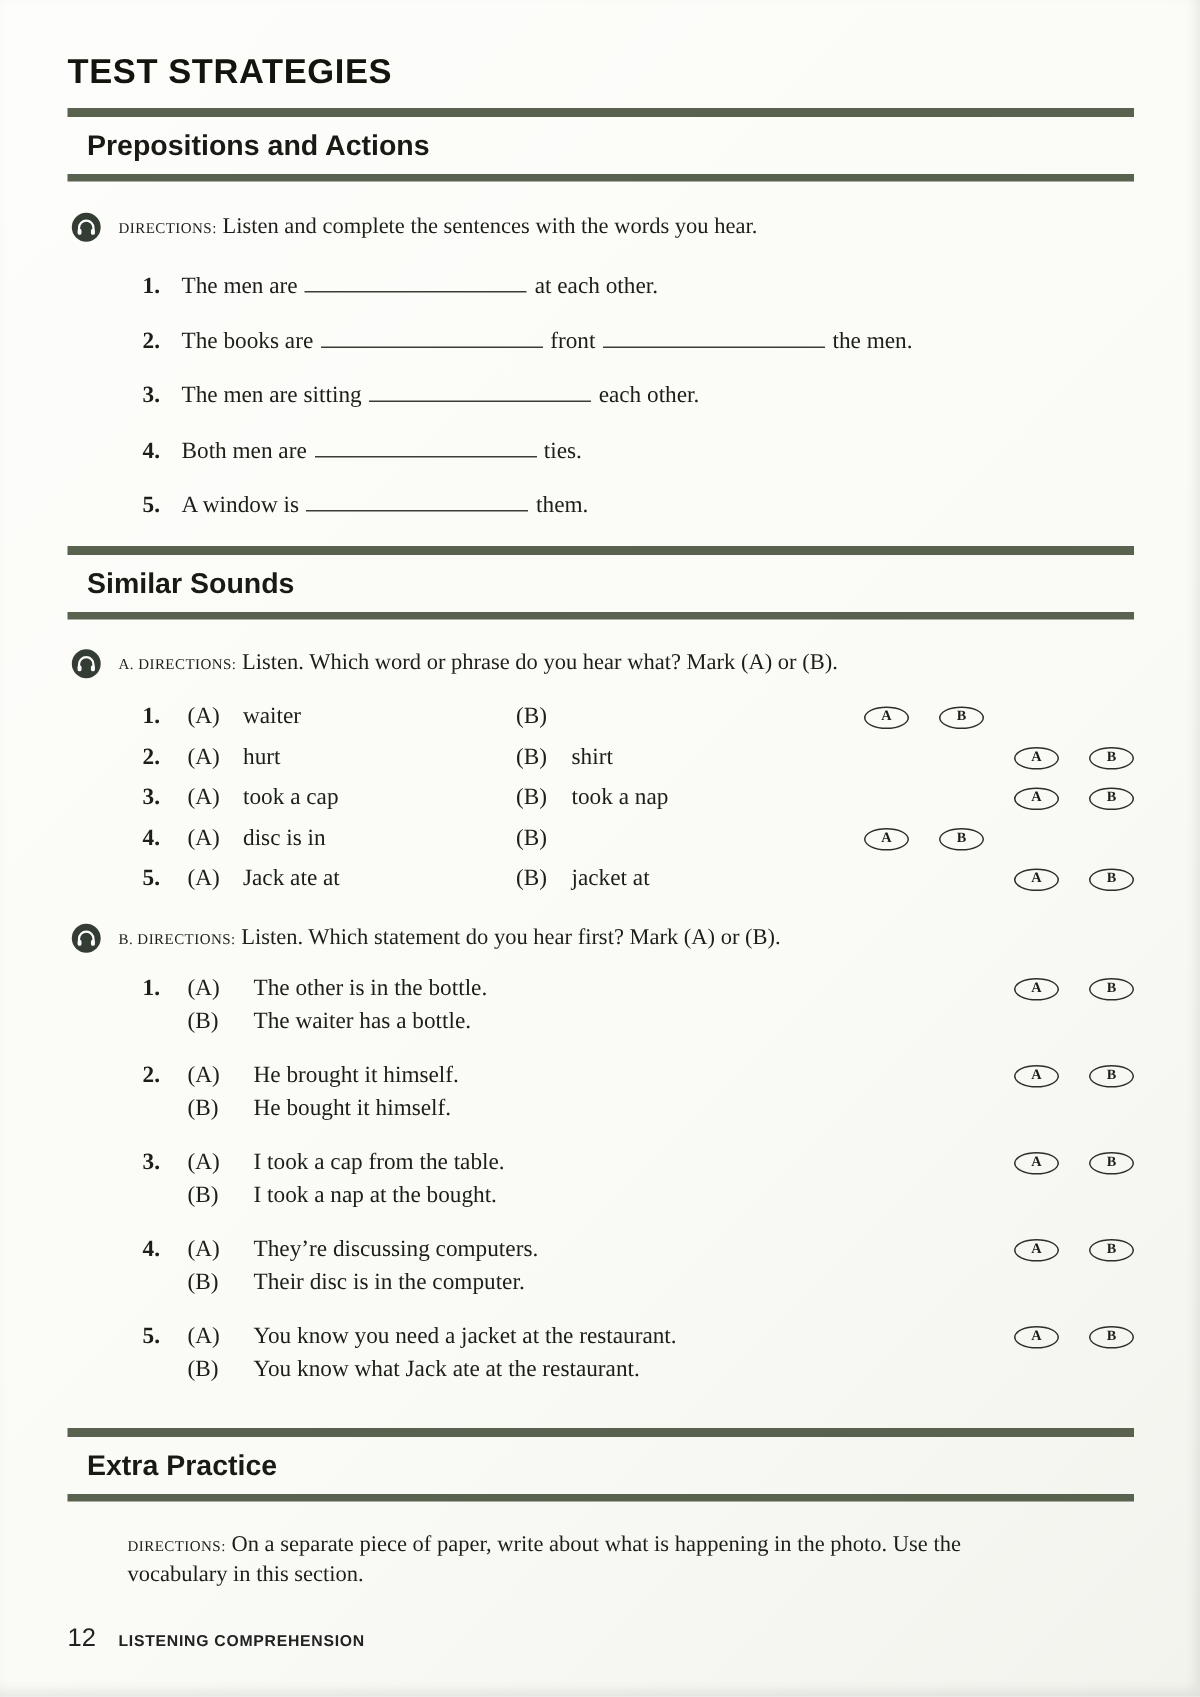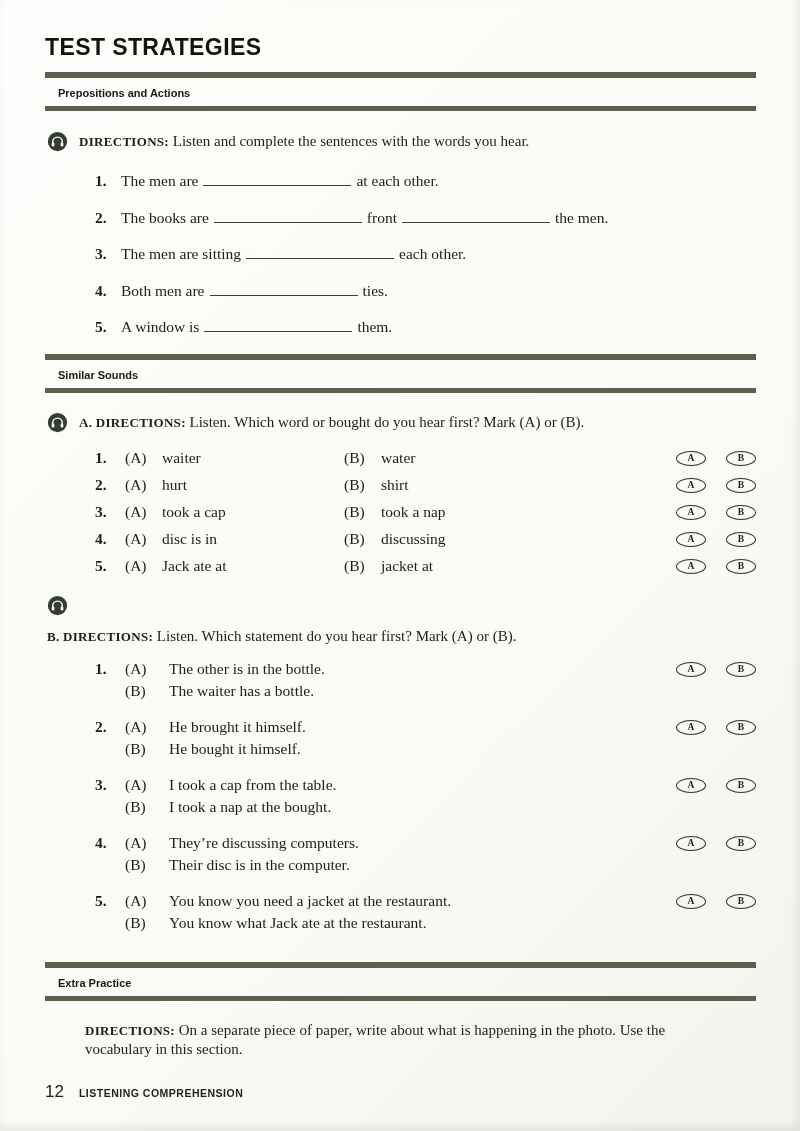--- a/index.html
+++ b/index.html
@@ -18,31 +18,31 @@
   }
   .title {
     font-family:"Liberation Sans", sans-serif;
     font-size:23px; font-weight:bold; letter-spacing:0.4px;
     color:#14140f; margin-bottom:11px;
   }
   .rule { height:6px; background:var(--rule, #59614f); }
   .rule.thin { height:5px; }
   .section-heading {
     font-family:"Liberation Sans", sans-serif;
-    font-size:11px; font-weight:bold; color:#191915;
+    font-size:19px; font-weight:bold; color:#191915;
     padding:9px 0 7px 13px;
   }
   .dir-row {
     display:flex; align-items:flex-start; gap:11px;
     margin:21px 0 19px 2px; font-size:15px; line-height:19px;
   }
   .dir-row.tight { margin:20px 0 12px 2px; }
-  .dir-row.tight2 { margin:16px 0 13px 2px;flex-direction:column; }
+  .dir-row.tight2 { margin:16px 0 13px 2px; }
   .hp { width:21px; height:21px; flex:0 0 21px; margin-top:-1px; }
-  .dir-label { font-weight:bold; font-size:13px; letter-spacing:0.3px; }
+  .dir-label { font-weight:normal; font-size:10px; letter-spacing:0.3px; }
   .fill-list { margin-left:50px; }
   .fill-item { margin-bottom:17.5px; font-size:15.5px; line-height:19px; }
   .num { display:inline-block; width:26px; font-weight:bold; }
   .blank {
     display:inline-block; width:148px; height:13px;
     border-bottom:1.2px solid #3c3c36; margin:0 5px;
     vertical-align:baseline;
   }
   .mt-sim { margin-top:4px; }
   .mt-extra { margin-top:28px; }
@@ -122,30 +122,29 @@
     <div class="section-heading">Similar Sounds</div>
     <div class="rule thin"></div>
 
     <div class="dir-row tight">
       <svg class="hp" viewBox="0 0 24 24">
         <circle cx="12" cy="12" r="11" fill="#333d33"></circle>
         <path d="M6.5 14.5v-2a5.5 5.5 0 0 1 11 0v2" fill="none" stroke="#ffffff" stroke-width="1.7"></path>
         <rect x="5.4" y="13.2" width="3" height="4.6" rx="1.4" fill="#ffffff"></rect>
         <rect x="15.6" y="13.2" width="3" height="4.6" rx="1.4" fill="#ffffff"></rect>
       </svg>
-      <span><b class="dir-label">A. DIRECTIONS:</b> <span>Listen. Which word or bought do you hear first? Mark (A) or (B).</span></span>
+      <span><b class="dir-label">A. DIRECTIONS:</b> <span>Listen. Which word or phrase do you hear what? Mark (A) or (B).</span></span>
     </div>
 
     <div class="sa-table">
       <div class="sa-row">
         <span class="num">1.</span>
         <span>(A)</span>
         <span>waiter</span>
         <span>(B)</span>
-        <span>water</span>
         <span class="bubbles">
             <span class="bubble">A</span>
             <span class="bubble">B</span>
           </span>
       </div>
       <div class="sa-row">
         <span class="num">2.</span>
         <span>(A)</span>
         <span>hurt</span>
         <span>(B)</span>
@@ -164,21 +163,20 @@
         <span class="bubbles">
             <span class="bubble">A</span>
             <span class="bubble">B</span>
           </span>
       </div>
       <div class="sa-row">
         <span class="num">4.</span>
         <span>(A)</span>
         <span>disc is in</span>
         <span>(B)</span>
-        <span>discussing</span>
         <span class="bubbles">
             <span class="bubble">A</span>
             <span class="bubble">B</span>
           </span>
       </div>
       <div class="sa-row">
         <span class="num">5.</span>
         <span>(A)</span>
         <span>Jack ate at</span>
         <span>(B)</span>

